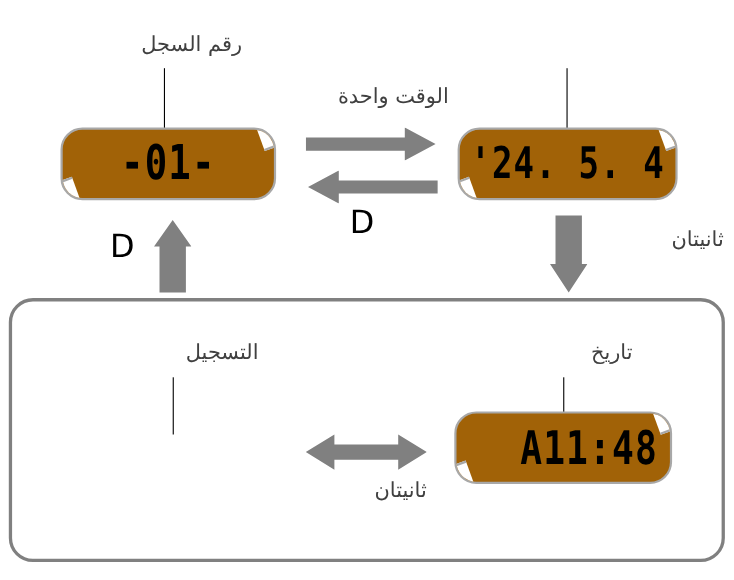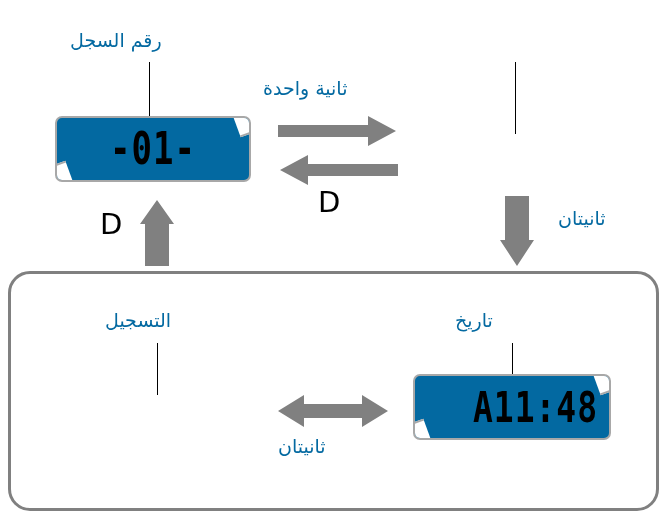--- a/index.html
+++ b/index.html
@@ -16,42 +16,42 @@
     height: 527px;
     background: #ffffff;
     overflow: hidden;
   }
 
   
   .ar-label {
     position: absolute;
     font-family: "DejaVu Sans", "Liberation Sans", sans-serif;
     font-size: 19px;
-    color: #0369a1;
+    color: #404040;
     direction: rtl;
     unicode-bidi: bidi-override;
     white-space: nowrap;
-    text-align: left;
+    text-align: right;
     line-height: 1.1;
   }
 
   
   .leader {
     position: absolute;
     width: 1px;
     background: #000000;
   }
 
   
   .lcd {
     position: absolute;
     box-sizing: border-box;
     border: 2px solid #a8a8a8;
-    background: #0369a1;
-    border-radius: 7px;
+    background: #a16207;
+    border-radius: 20px;
     display: flex;
     align-items: center;
     justify-content: center;
     overflow: hidden;
   }
   .lcd::before {
     content: "";
     position: absolute;
     top: -13px;
     right: -16px;
@@ -117,22 +117,25 @@
 
   <div class="leader" style="left:149px; top:62px; height:72px;"></div>
 
   <div class="lcd" style="left:55px; top:116px; width:196px; height:66px;">
     <span class="lcd-text" style="font-size:34px;">-01-</span>
   </div>
 
 
   <div class="leader" style="left:515px; top:62px; height:72px;"></div>
 
+  <div class="lcd" style="left:416px; top:116px; width:200px; height:66px;">
+    <span class="lcd-text" style="font-size:31px;">'24. 5. 4</span>
+  </div>
 
-  <div class="ar-label" style="left:263px; top:78px; width:145px;">ثانية واحدة</div>
+  <div class="ar-label" style="left:263px; top:78px; width:145px;">الوقت واحدة</div>
 
   <svg class="arrow-svg" style="left:278px; top:116px;" width="120" height="30" viewBox="0 0 120 30">
     <path d="M0 9 L90 9 L90 0 L118 15 L90 30 L90 21 L0 21 Z" fill="#808080"></path>
   </svg>
 
   <svg class="arrow-svg" style="left:278px; top:155px;" width="120" height="30" viewBox="0 0 120 30">
     <path d="M120 9 L30 9 L30 0 L2 15 L30 30 L30 21 L120 21 Z" fill="#808080"></path>
   </svg>
 
   <div class="dlabel" style="left:318px; top:188px;">D</div>

